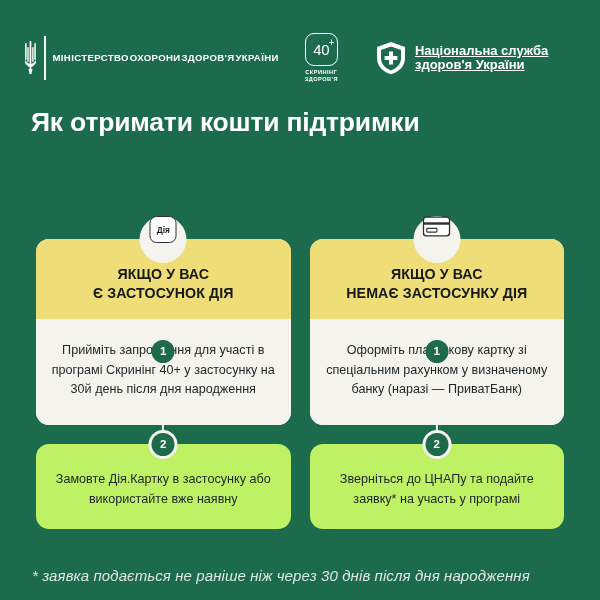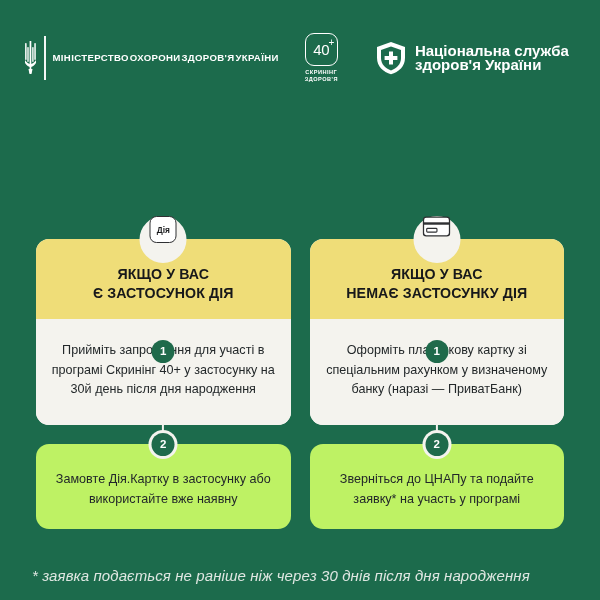--- a/index.html
+++ b/index.html
@@ -116,25 +116,26 @@
     align-items: center;
     gap: 9px;
     margin-left: 16px;
   }
   .shield {
     width: 30px;
     height: 34px;
     flex: none;
   }
   .nszu-text {
-    font-size: 15px;
+    font-size: 13px;
     line-height: 14px;
     font-weight: 700;
     color: #ffffff;
     white-space: nowrap;
+    text-decoration: underline;
   }
 
   
   .title {
     position: absolute;
     top: 106px;
     left: 31px;
     right: 24px;
   }
   .title-line {
@@ -345,20 +346,21 @@
         <path d="M13 10.6 h4 v4.4 h4.4 v4 H17 v4.4 h-4 V19 H8.6 v-4 H13 Z" fill="#ffffff"></path>
       </svg>
       <div class="nszu-text">
         <div>Національна служба</div>
         <div>здоров'я України</div>
       </div>
     </div>
   </div>
 
   <div class="title">
+    <div class="title-line bold">Як отримати кошти підтримки</div>
   </div>
 
   <div class="columns">
 
     <div class="column">
       <div class="icon-bubble">
         <div class="dia-icon">Дія</div>
       </div>
 
       <div class="main-card">

